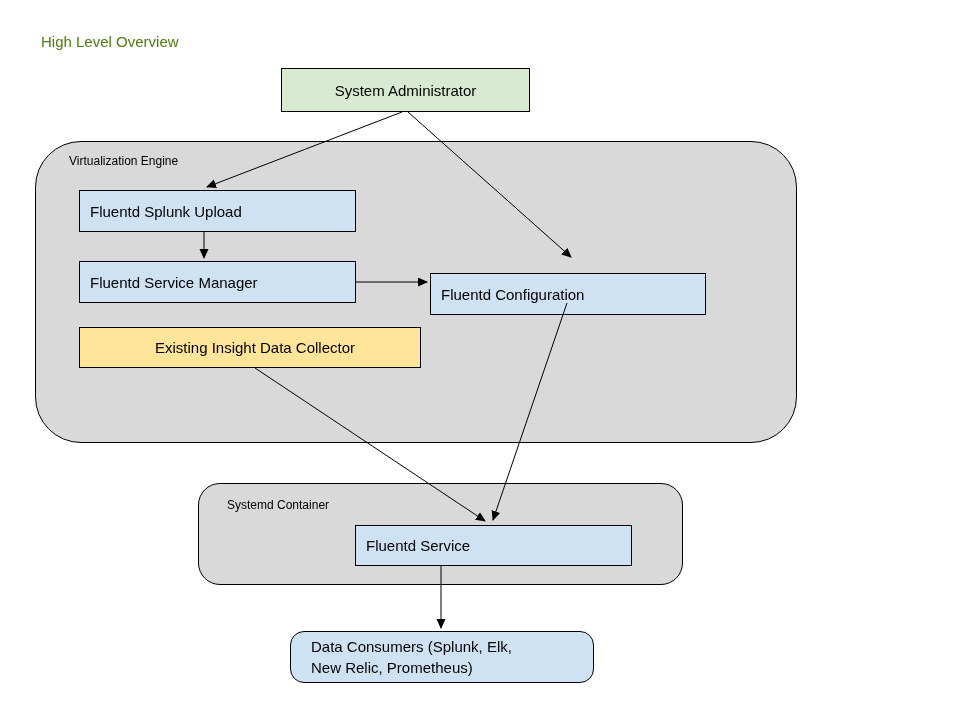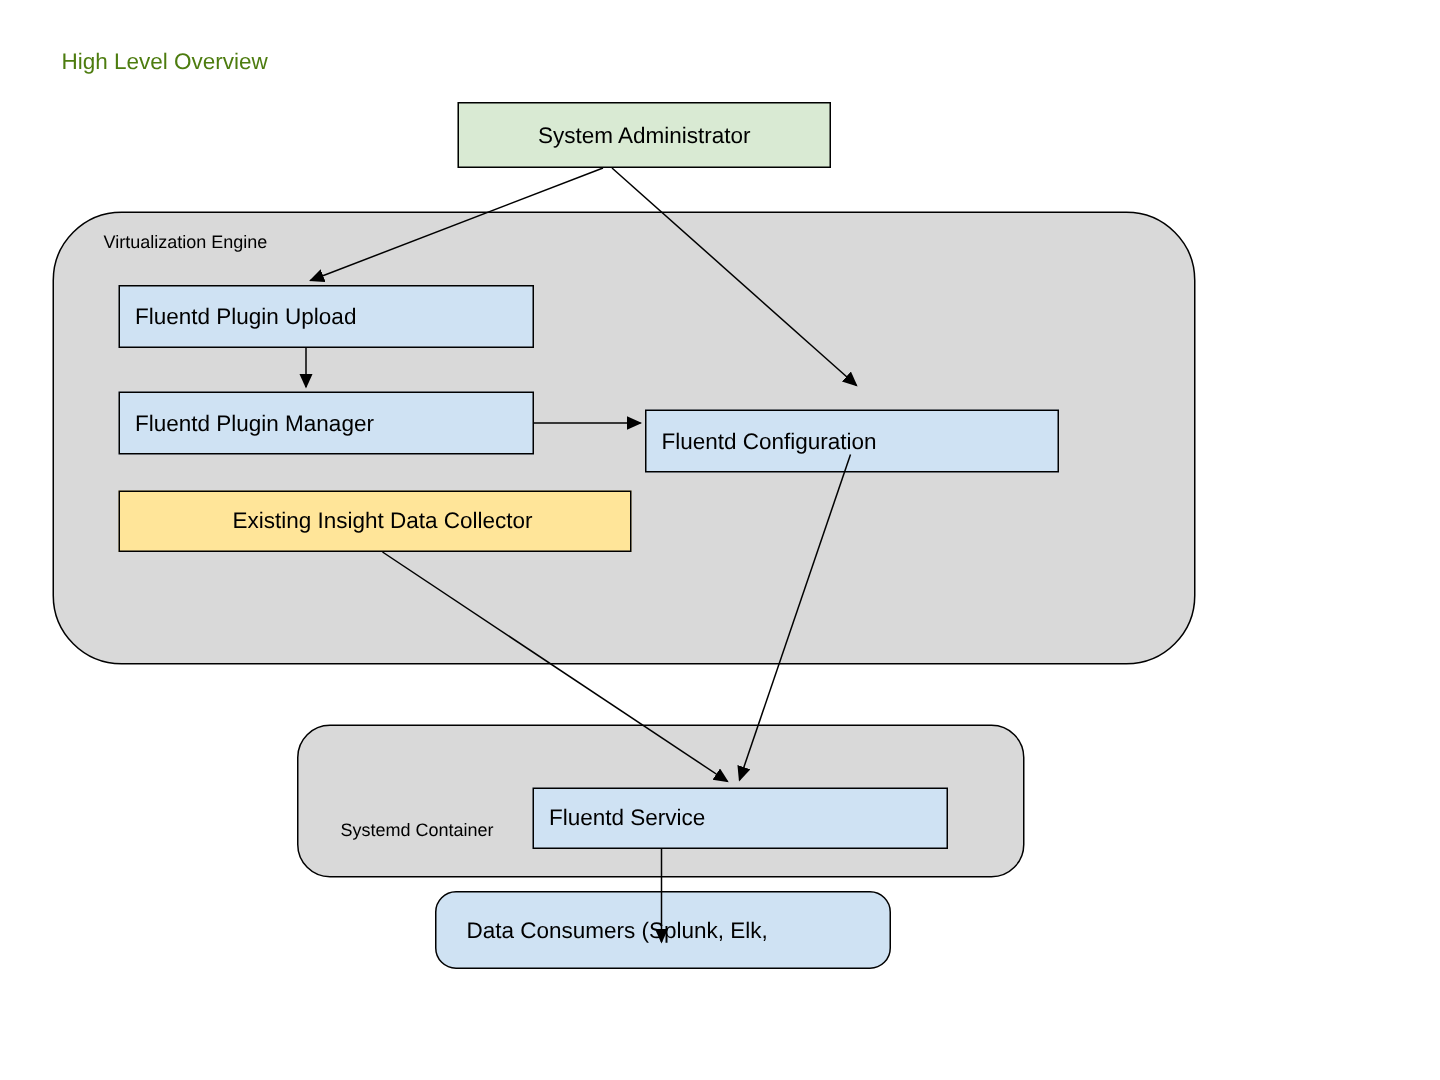--- a/index.html
+++ b/index.html
@@ -39,21 +39,20 @@
     box-sizing: border-box;
     display: flex;
     align-items: center;
     font-size: 15px;
     padding-left: 10px;
     white-space: nowrap;
   }
   .node.centered {
     justify-content: center;
     padding-left: 0;
-    margin-left: 24px;
   }
   .node.blue { background: #cfe2f3; }
   .node.green { background: #d9ead3; }
   .node.yellow { background: #ffe599; justify-content: center; }
   .node.rounded {
     border-radius: 14px;
     flex-direction: column;
     align-items: flex-start;
     justify-content: center;
     padding-left: 12px;
@@ -77,45 +76,46 @@
 
   <div class="abs node green centered" style="left:281px; top:68px; width:249px; height:44px;">
     <span>System Administrator</span>
   </div>
 
   <div class="abs group-container" style="left:35px; top:141px; width:762px; height:302px; border-radius:46px;">
     <div class="group-label" style="left:33px; top:12px;">Virtualization Engine</div>
   </div>
 
   <div class="abs node blue" style="left:79px; top:190px; width:277px; height:42px;">
-    <span>Fluentd Plugin Upload</span>
+    <span>Fluentd Splunk Upload</span>
   </div>
 
   <div class="abs node blue" style="left:79px; top:261px; width:277px; height:42px;">
-    <span>Fluentd Plugin Manager</span>
+    <span>Fluentd Service Manager</span>
   </div>
 
   <div class="abs node blue" style="left:430px; top:261px; width:276px; height:42px;margin-top:12px;">
     <span>Fluentd Configuration</span>
   </div>
 
   <div class="abs node yellow" style="left:79px; top:327px; width:342px; height:41px;">
     <span>Existing Insight Data Collector</span>
   </div>
 
   <div class="abs group-container" style="left:198px; top:483px; width:485px; height:102px; border-radius:22px;">
-    <div class="group-label" style="left:28px; top:14px;margin-top:48px;">Systemd Container</div>
+    <div class="group-label" style="left:28px; top:14px;">Systemd Container</div>
   </div>
 
   <div class="abs node blue" style="left:355px; top:525px; width:277px; height:41px;">
     <span>Fluentd Service</span>
   </div>
 
-  <div class="abs node blue rounded" style="left:290px; top:594px; width:304px; height:52px;padding-left:20px;">
+  <div class="abs node blue rounded" style="left:290px; top:631px; width:304px; height:52px;padding-left:20px;">
     <span>Data Consumers (Splunk, Elk,</span>
+    <span>New Relic, Prometheus)</span>
   </div>
 
   <svg id="edges-svg" viewBox="0 0 960 720" xmlns="http://www.w3.org/2000/svg">
     <defs>
       <marker id="arrowhead" markerWidth="11" markerHeight="10" refX="9" refY="4.5" orient="auto" markerUnits="userSpaceOnUse">
         <path d="M0,0 L10,4.5 L0,9 z" fill="#000000"></path>
       </marker>
     </defs>
   <line x1="402" y1="112" x2="207" y2="187" stroke="#000000" stroke-width="1" marker-end="url(#arrowhead)"></line>
       <line x1="408" y1="112" x2="571" y2="257" stroke="#000000" stroke-width="1" marker-end="url(#arrowhead)"></line>

